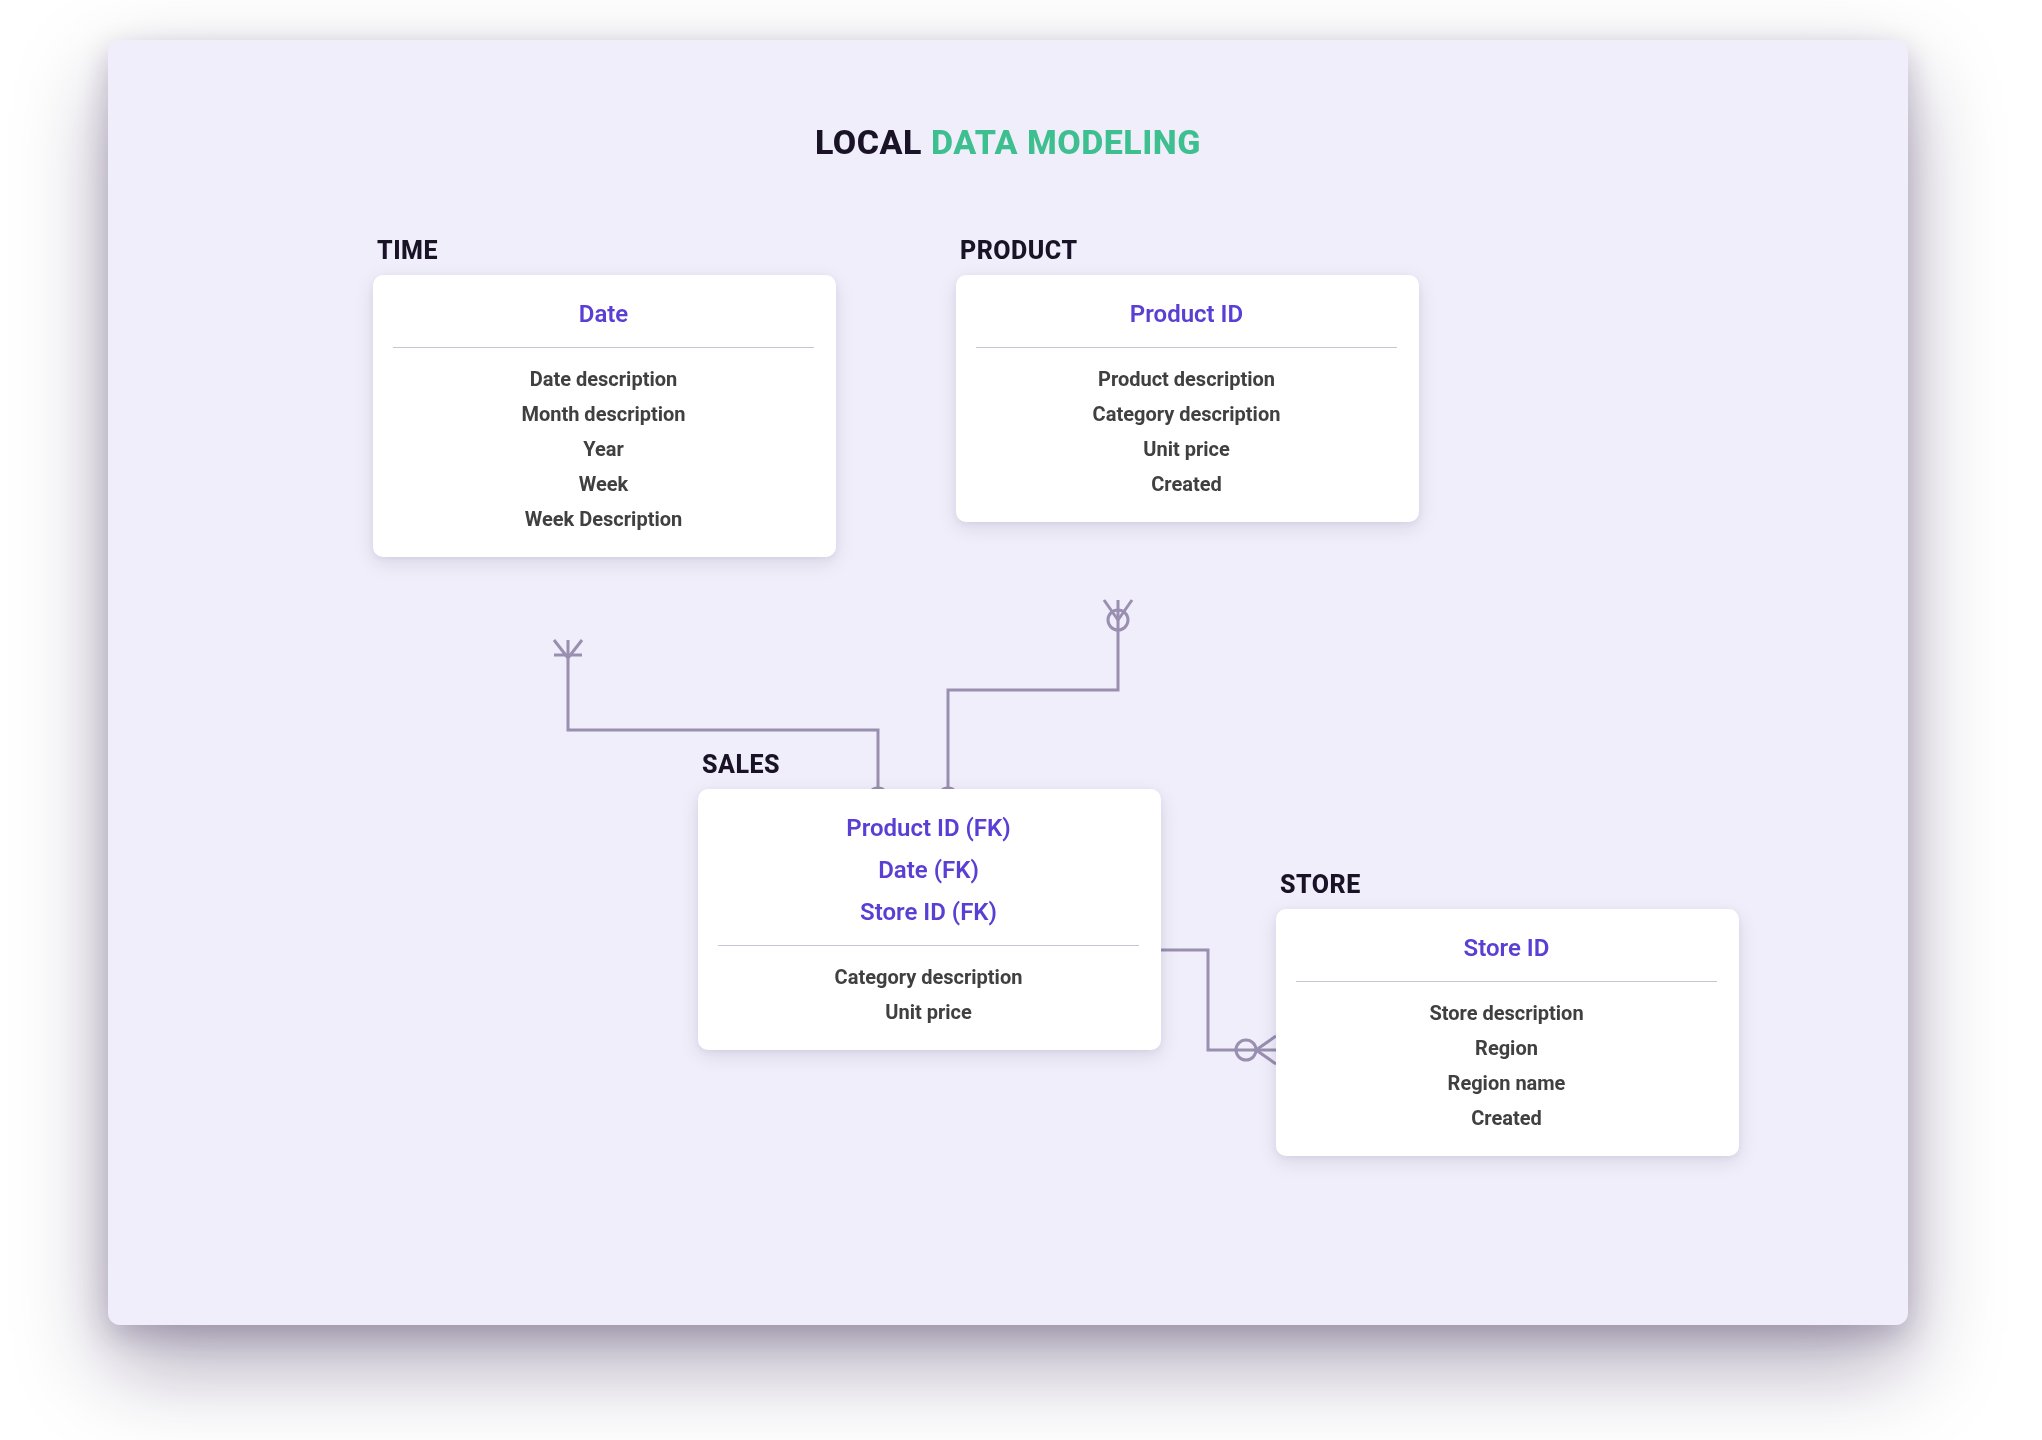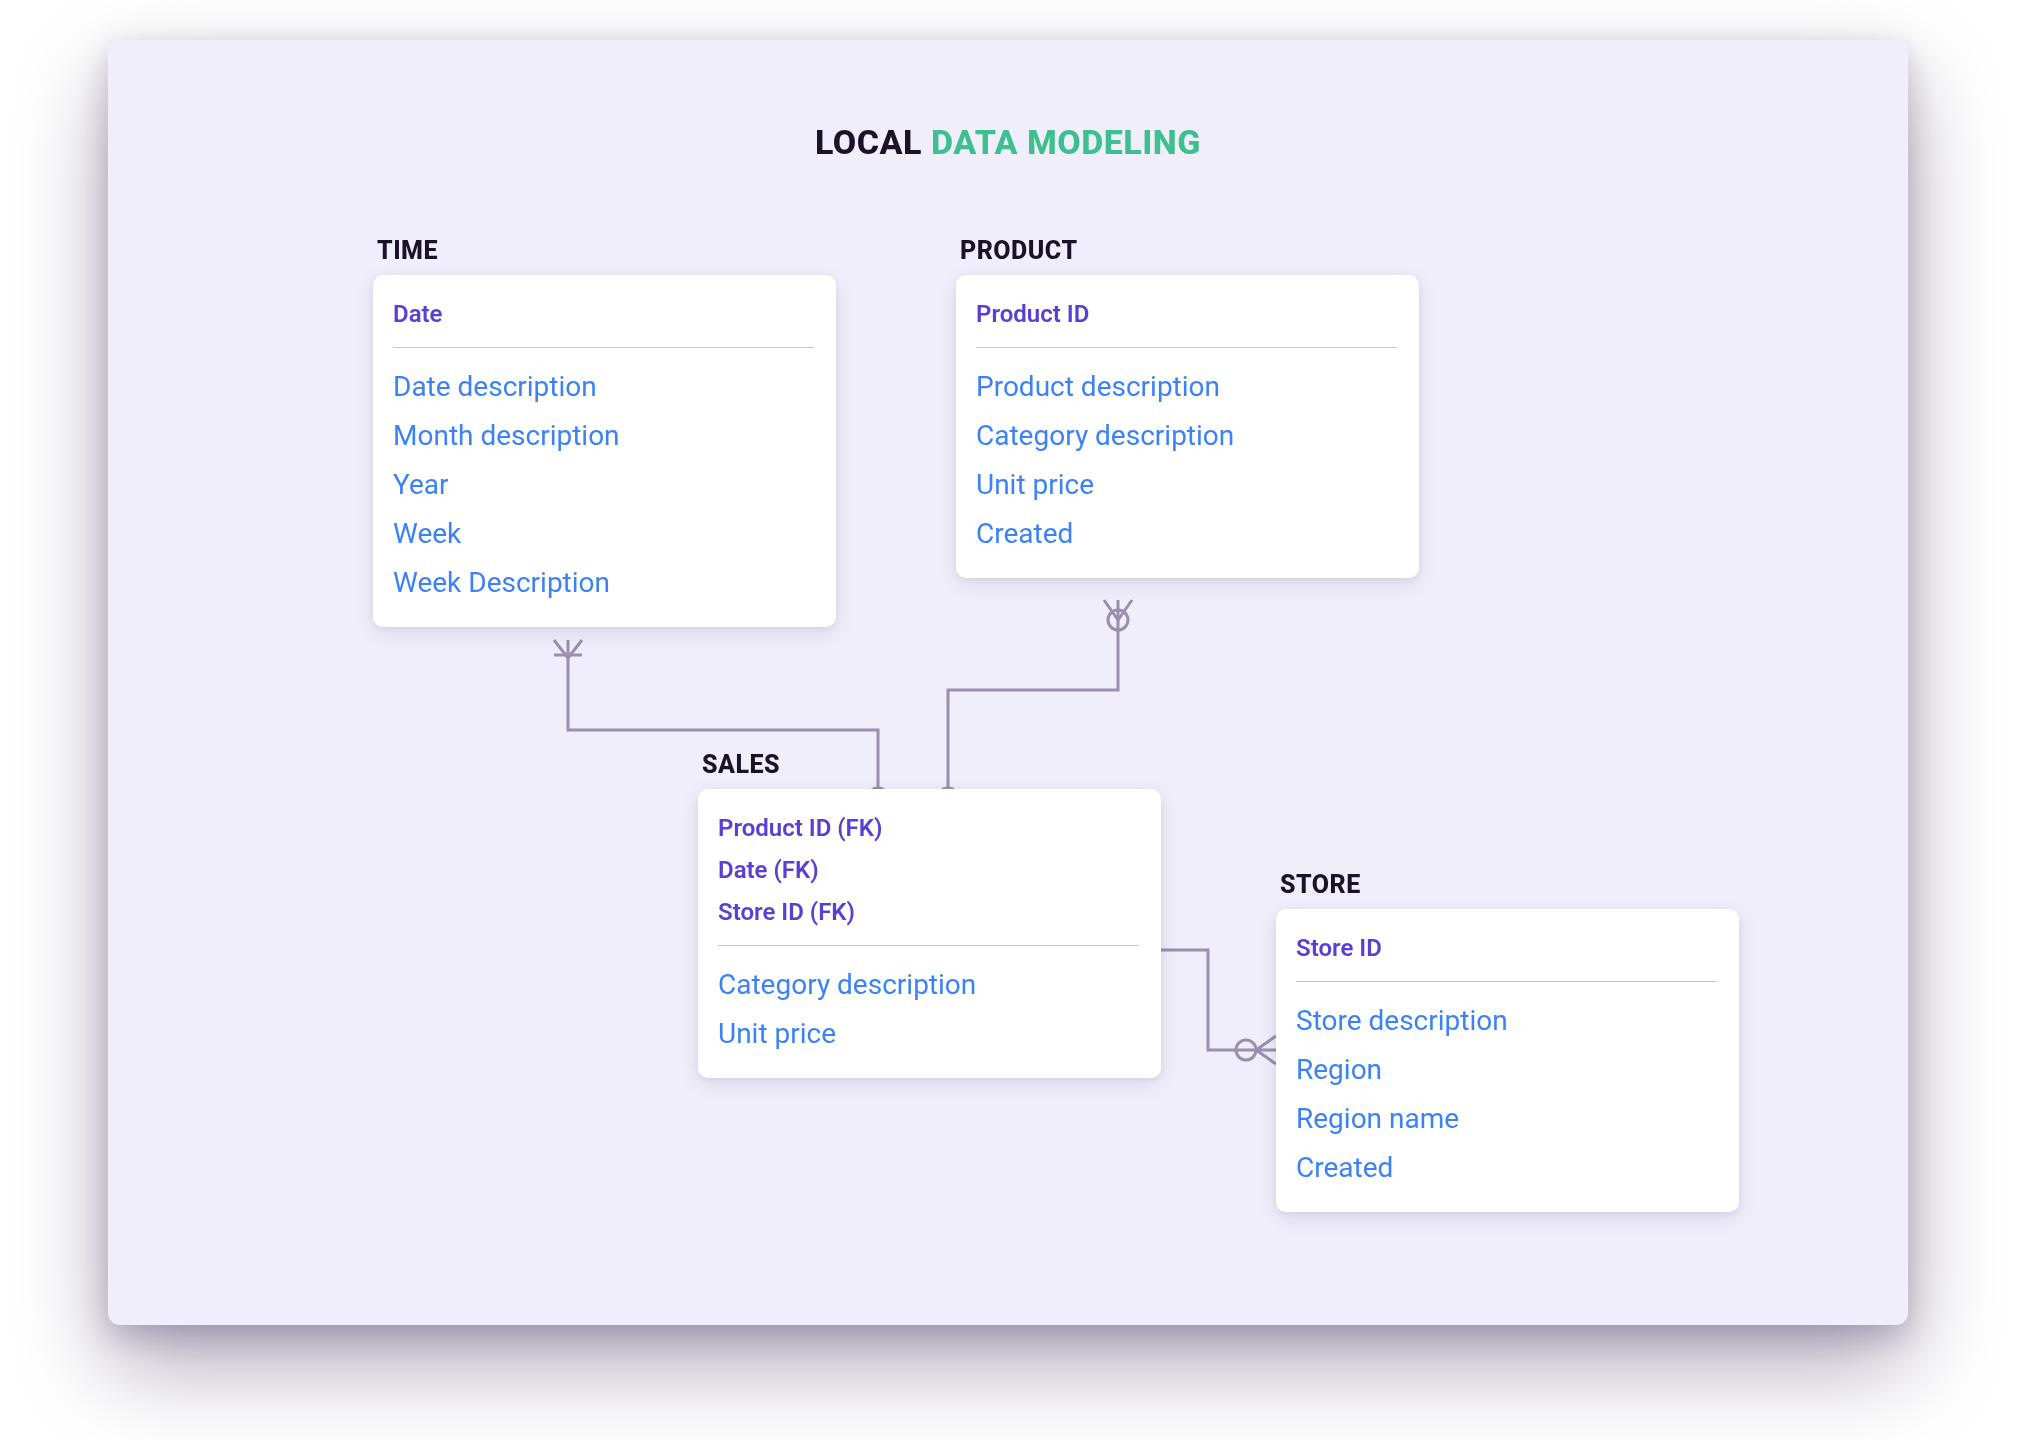--- a/index.html
+++ b/index.html
@@ -42,36 +42,37 @@
     color: #1a1226;
     letter-spacing: 0.5px;
     margin-bottom: 10px;
     padding-left: 4px;
   }
   .entity-card {
     background: #ffffff;
     border-radius: 10px;
     box-shadow: 0 6px 20px rgba(40,20,80,0.10), 0 2px 6px rgba(40,20,80,0.06);
     padding: 18px 22px 20px 20px;
+    text-align: center;
   }
   .entity-card hr {
     border: none;
     border-top: 1.5px solid #c9c3d6;
     margin: 12px 0 14px 0;
   }
   .key-field {
     color: #5a3fd4;
     font-size: 24px;
     font-weight: 600;
     line-height: 1.75;
   }
   .attr-field {
-    color: #3b82f6;
-    font-size: 28px;
-    font-weight: 400;
+    color: #404040;
+    font-size: 20px;
+    font-weight: 700;
     line-height: 1.75;
   }
   #entity-time    { top: 196px; left: 265px; }
   #entity-product { top: 196px; left: 848px; }
   #entity-sales   { top: 710px; left: 590px; }
   #entity-store   { top: 830px; left: 1168px; }
   svg.connectors {
     position: absolute;
     top: 0; left: 0;
     width: 1800px; height: 1285px;

